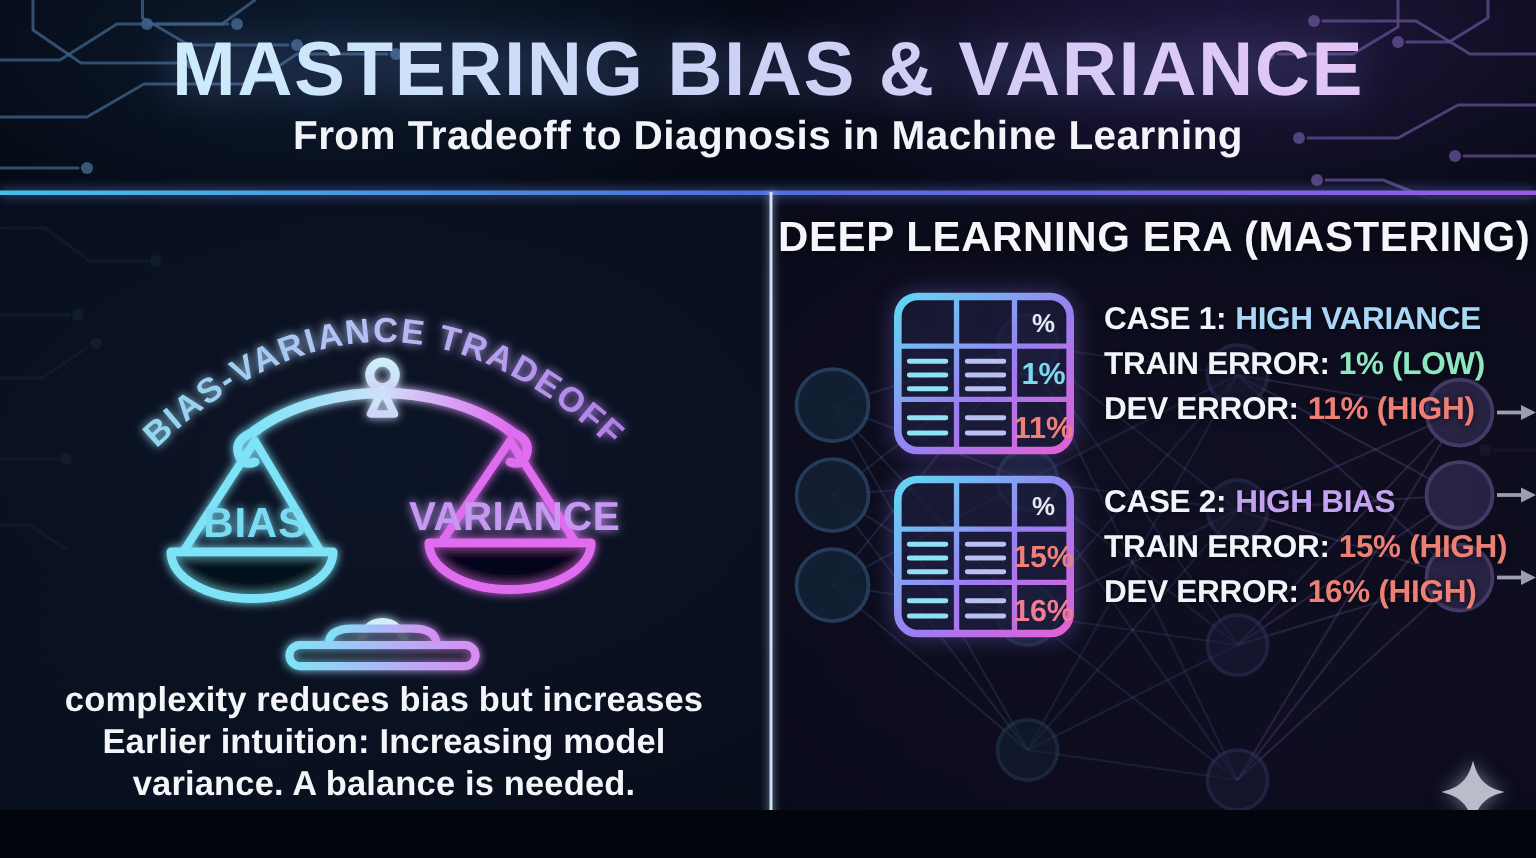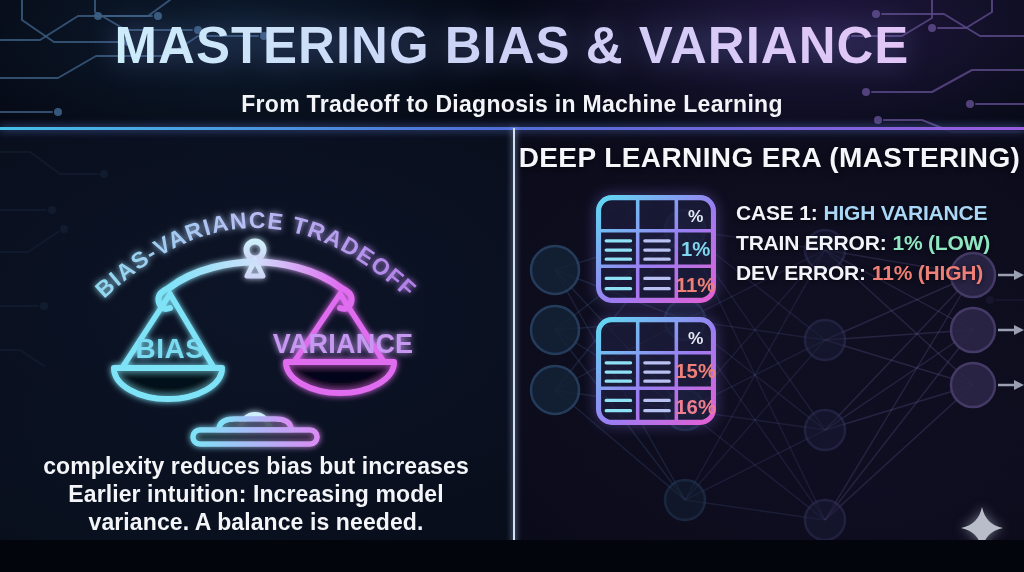--- a/index.html
+++ b/index.html
@@ -17,21 +17,21 @@
   .tr-b{stroke:var(--circuit-blue);stroke-width:2;fill:none;opacity:.8;stroke-linejoin:round;stroke-linecap:round}
   .tr-p{stroke:var(--circuit-purple);stroke-width:2;fill:none;opacity:.85;stroke-linejoin:round;stroke-linecap:round}
   .dot-b{fill:var(--circuit-blue);opacity:.9}
   .dot-p{fill:var(--circuit-purple);opacity:.9}
   
   .header{position:absolute;left:0;top:0;width:1024px;height:128px;text-align:center;z-index:2}
   .title{margin:0;padding-top:16px;font-size:51px;font-weight:800;letter-spacing:1px;
     background:linear-gradient(90deg,var(--title-start) 8%,var(--title-mid) 48%,var(--title-end) 92%);
     -webkit-background-clip:text;background-clip:text;color:transparent;
     filter:drop-shadow(0 0 14px rgba(140,160,255,.35));}
-  .subtitle{margin:16px 0 0;font-size:23px;font-weight:600;color:var(--subtitle);letter-spacing:.3px}
+  .subtitle{margin:0 0 0;font-size:27px;font-weight:600;color:var(--subtitle);letter-spacing:.3px}
   
   .h-div{position:absolute;left:0;width:1024px;height:3px;z-index:4;
     background:linear-gradient(90deg,var(--divider-cyan),var(--divider-blue) 48%,var(--divider-purple));
     box-shadow:0 0 8px rgba(110,140,240,.8);}
   .h-div.top{top:127px}.h-div.bottom{top:549px}
   .v-div{position:absolute;left:513px;top:128px;width:2px;height:421px;background:var(--v-divider);
     box-shadow:0 0 6px rgba(190,215,255,.9);z-index:4}
   
   .panel{position:absolute;top:130px;height:419px;z-index:1}
   .panel-left{left:0;width:513px;background:radial-gradient(130% 95% at 50% 42%, rgba(13,22,42,.88), rgba(6,10,20,.84));}
@@ -305,19 +305,24 @@
         <rect x="3.5" y="3.5" width="113" height="101" rx="13" fill="rgba(9,14,28,.6)" stroke="url(#tg2)" stroke-width="5"></rect>
         <path d="M42 4 V104 M80 4 V104 M4 36 H116 M4 71 H116" stroke="url(#tg2)" stroke-width="3.5" fill="none"></path>
         <path d="M11 46 H35 M11 55 H35 M11 64 H35" stroke="#8fe2f5" stroke-width="3.2" stroke-linecap="round"></path>
         <path d="M49 46 H73 M49 55 H73 M49 64 H73" stroke="#b9c0f2" stroke-width="3.2" stroke-linecap="round"></path>
         <path d="M11 83 H35 M11 93 H35" stroke="#8fe2f5" stroke-width="3.2" stroke-linecap="round"></path>
         <path d="M49 83 H73 M49 93 H73" stroke="#b9c0f2" stroke-width="3.2" stroke-linecap="round"></path>
         <text class="pct pct-head" x="99" y="27">%</text>
         <text class="pct pct-red" x="99" y="61">15%</text>
         <text class="pct pct-pink" x="99" y="96">16%</text>
       </svg>
+      <div class="case-text">
+        <div class="cline"><span>CASE 2:</span><span class="val v-acc2">HIGH BIAS</span></div>
+        <div class="cline"><span>TRAIN ERROR:</span><span class="val v-red">15% (HIGH)</span></div>
+        <div class="cline"><span>DEV ERROR:</span><span class="val v-red">16% (HIGH)</span></div>
+      </div>
     </div>
   </section>
 
   <svg class="sparkle" viewBox="0 0 40 40">
     <path d="M20 0 C23 12 28 17 40 20 C28 23 23 28 20 40 C17 28 12 23 0 20 C12 17 17 12 20 0 Z" fill="#b9bdc9"></path>
   </svg>
 </div>
 
 </body></html>

